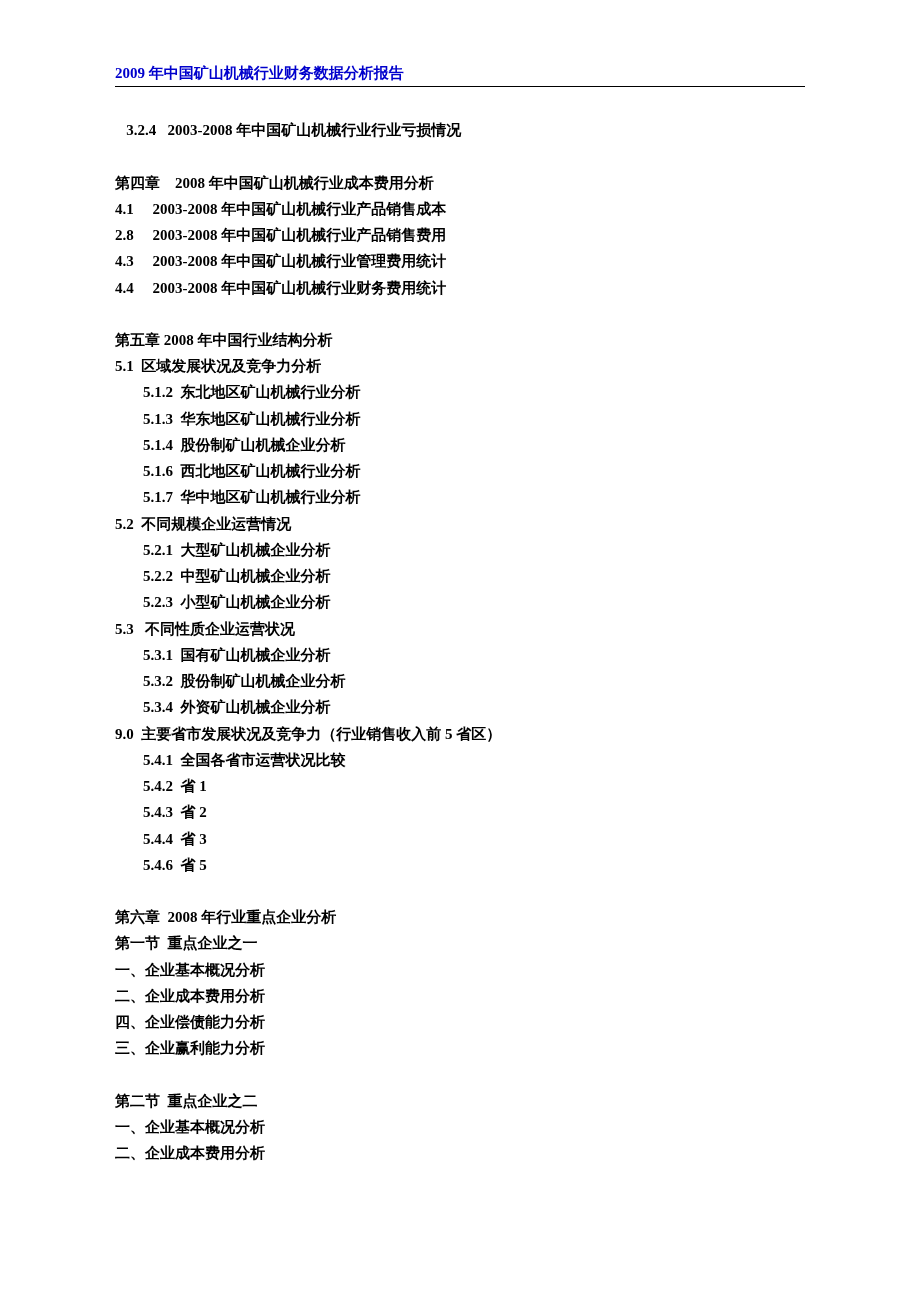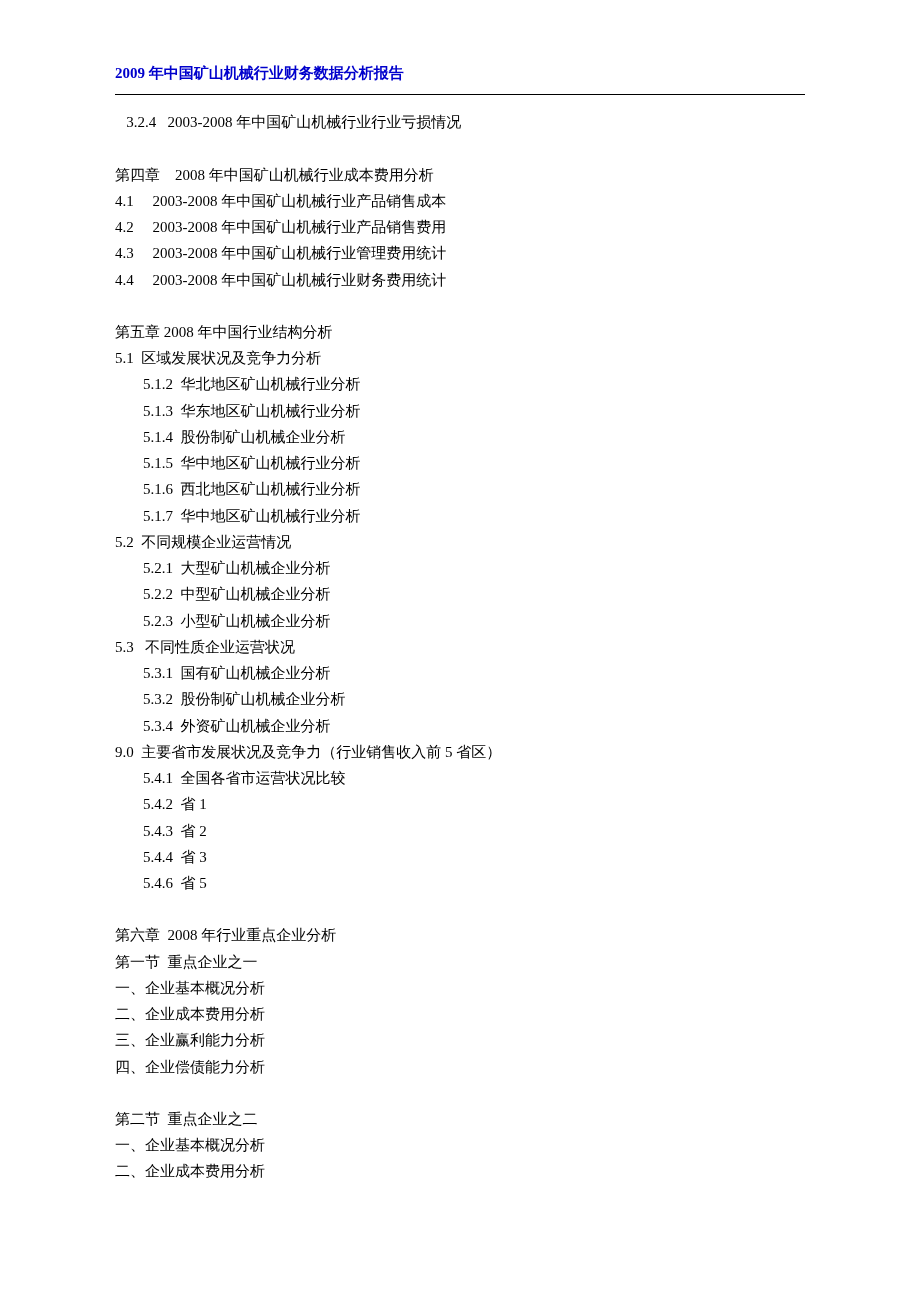--- a/index.html
+++ b/index.html
@@ -14,55 +14,55 @@
       font-family: "SimSun", "宋体", serif;
       font-size: 15px;
       color: #000000;
       padding: 60px 115px 60px 115px;
       line-height: 1.75;
     }
     .header {
       color: #0000cc;
       font-weight: bold;
       font-size: 15px;
-      padding-bottom: 8px;
+      padding-bottom: 0;
       border-bottom: 1.5px solid #000000;
-      margin-bottom: 14px;
+      margin-bottom: 30px;
     }
     .line {
       margin: 0;
       white-space: pre;
+      font-weight: bold;
     }
     .indent-1 {
       padding-left: 28px;
     }
     .spacer {
       height: 26px;
     }
   </style>
 </head>
 <body>
 
 <div class="header">2009 年中国矿山机械行业财务数据分析报告</div>
 
 <div id="body-container">
     <p class="line">   3.2.4   2003-2008 年中国矿山机械行业行业亏损情况</p>
     <div class="spacer"></div>
     <p class="line">第四章    2008 年中国矿山机械行业成本费用分析</p>
     <p class="line">4.1     2003-2008 年中国矿山机械行业产品销售成本</p>
-    <p class="line">4.2     2003-2008 年中国矿山机械行业产品销售费用</p>
+    <p class="line">2.8     2003-2008 年中国矿山机械行业产品销售费用</p>
     <p class="line">4.3     2003-2008 年中国矿山机械行业管理费用统计</p>
     <p class="line">4.4     2003-2008 年中国矿山机械行业财务费用统计</p>
     <div class="spacer"></div>
     <p class="line">第五章 2008 年中国行业结构分析</p>
     <p class="line">5.1  区域发展状况及竞争力分析</p>
-    <p class="line indent-1">5.1.2  华北地区矿山机械行业分析</p>
+    <p class="line indent-1">5.1.2  东北地区矿山机械行业分析</p>
     <p class="line indent-1">5.1.3  华东地区矿山机械行业分析</p>
     <p class="line indent-1">5.1.4  股份制矿山机械企业分析</p>
-    <p class="line indent-1">5.1.5  华中地区矿山机械行业分析</p>
     <p class="line indent-1">5.1.6  西北地区矿山机械行业分析</p>
     <p class="line indent-1">5.1.7  华中地区矿山机械行业分析</p>
     <p class="line">5.2  不同规模企业运营情况</p>
     <p class="line indent-1">5.2.1  大型矿山机械企业分析</p>
     <p class="line indent-1">5.2.2  中型矿山机械企业分析</p>
     <p class="line indent-1">5.2.3  小型矿山机械企业分析</p>
     <p class="line">5.3   不同性质企业运营状况</p>
     <p class="line indent-1">5.3.1  国有矿山机械企业分析</p>
     <p class="line indent-1">5.3.2  股份制矿山机械企业分析</p>
     <p class="line indent-1">5.3.4  外资矿山机械企业分析</p>
@@ -70,19 +70,19 @@
     <p class="line indent-1">5.4.1  全国各省市运营状况比较</p>
     <p class="line indent-1">5.4.2  省 1</p>
     <p class="line indent-1">5.4.3  省 2</p>
     <p class="line indent-1">5.4.4  省 3</p>
     <p class="line indent-1">5.4.6  省 5</p>
     <div class="spacer"></div>
     <p class="line">第六章  2008 年行业重点企业分析</p>
     <p class="line">第一节  重点企业之一</p>
     <p class="line">一、企业基本概况分析</p>
     <p class="line">二、企业成本费用分析</p>
+    <p class="line">四、企业偿债能力分析</p>
     <p class="line">三、企业赢利能力分析</p>
-    <p class="line">四、企业偿债能力分析</p>
     <div class="spacer"></div>
     <p class="line">第二节  重点企业之二</p>
     <p class="line">一、企业基本概况分析</p>
     <p class="line">二、企业成本费用分析</p>
   </div>
 
 </body></html>

